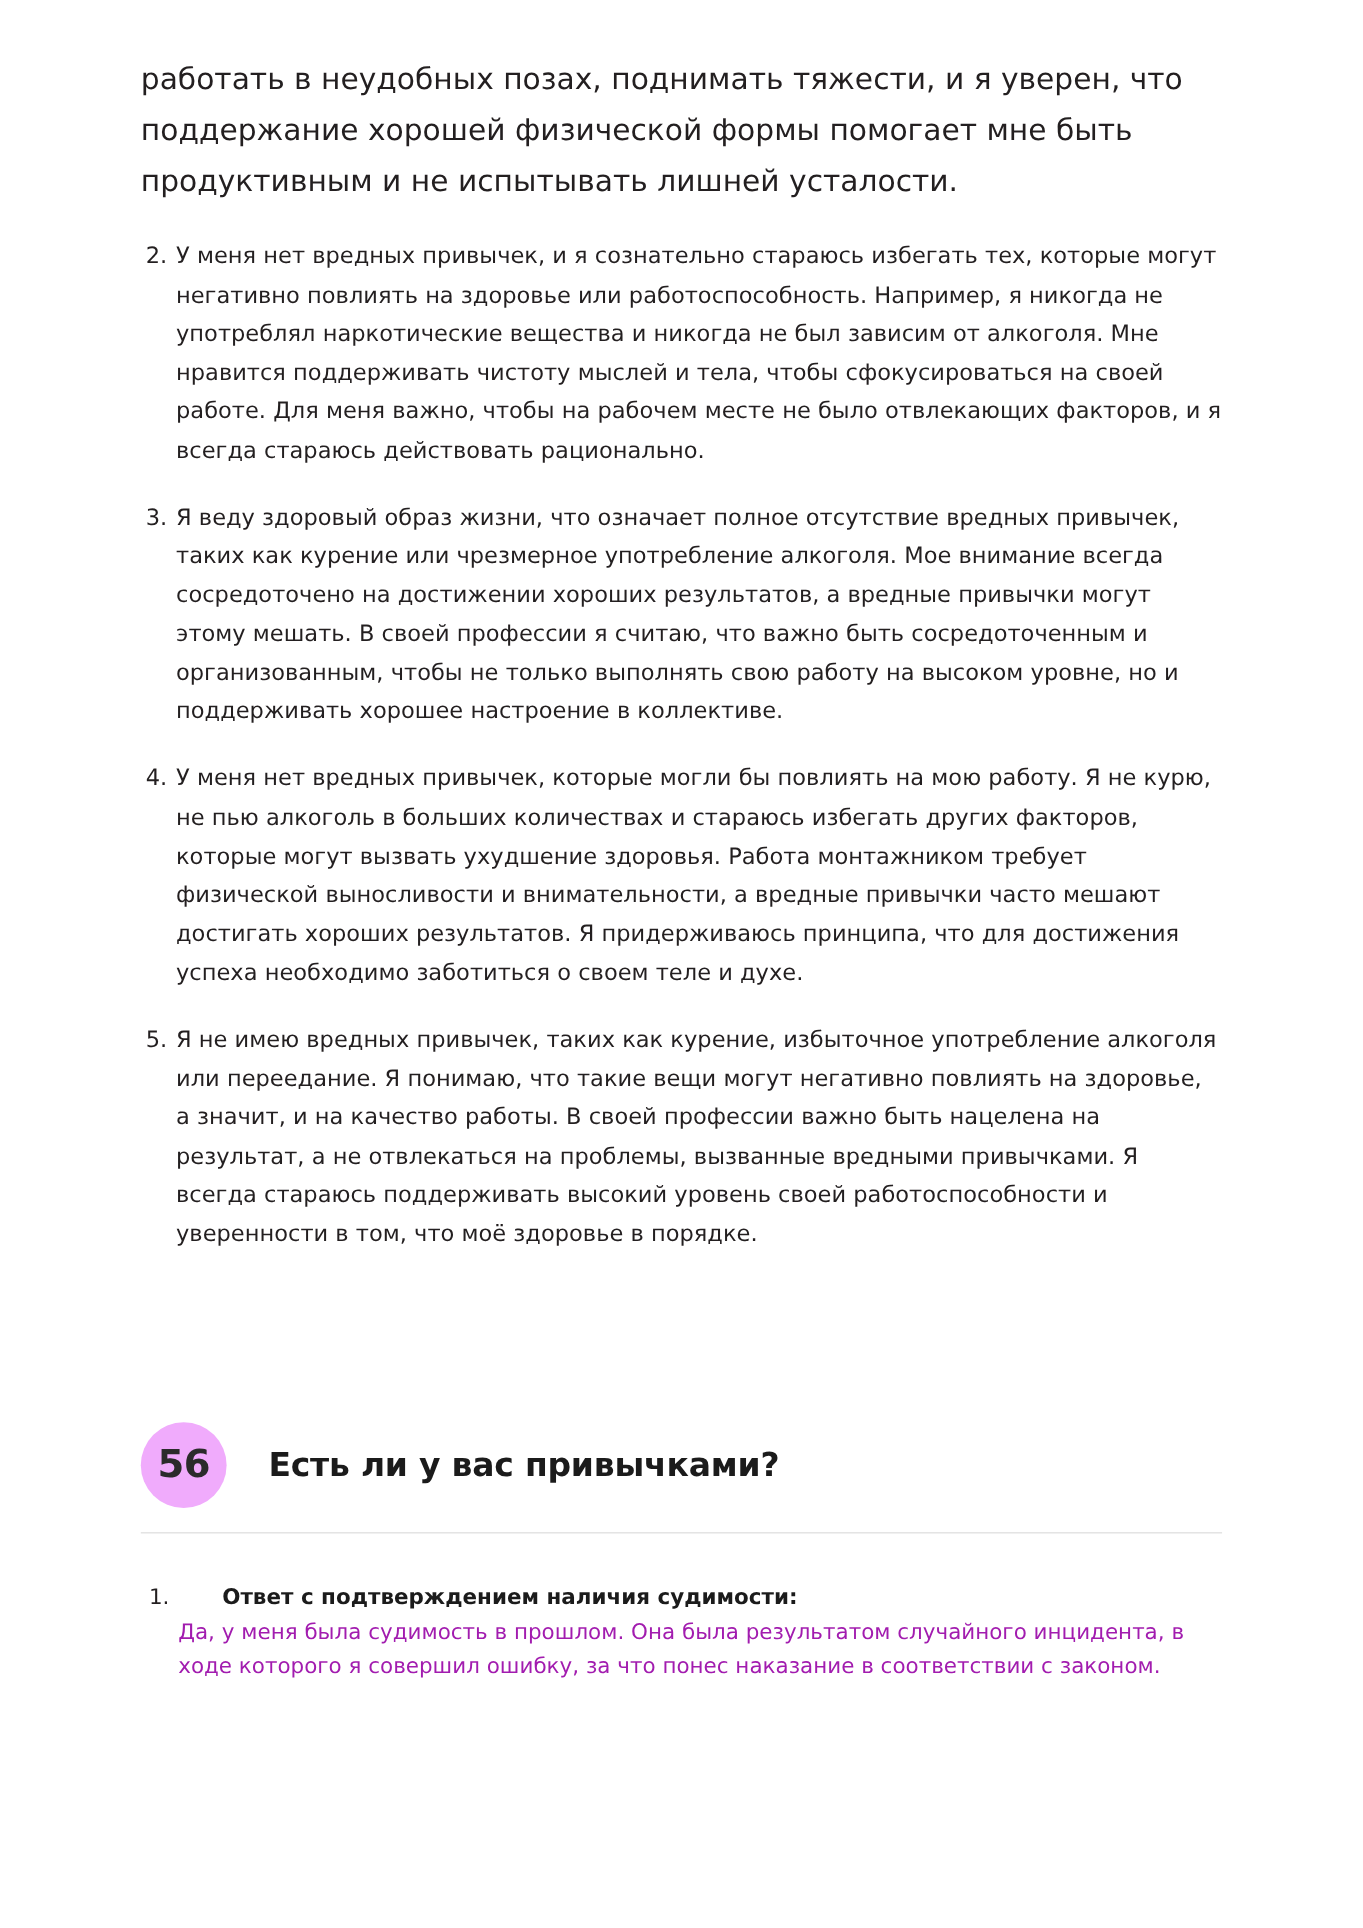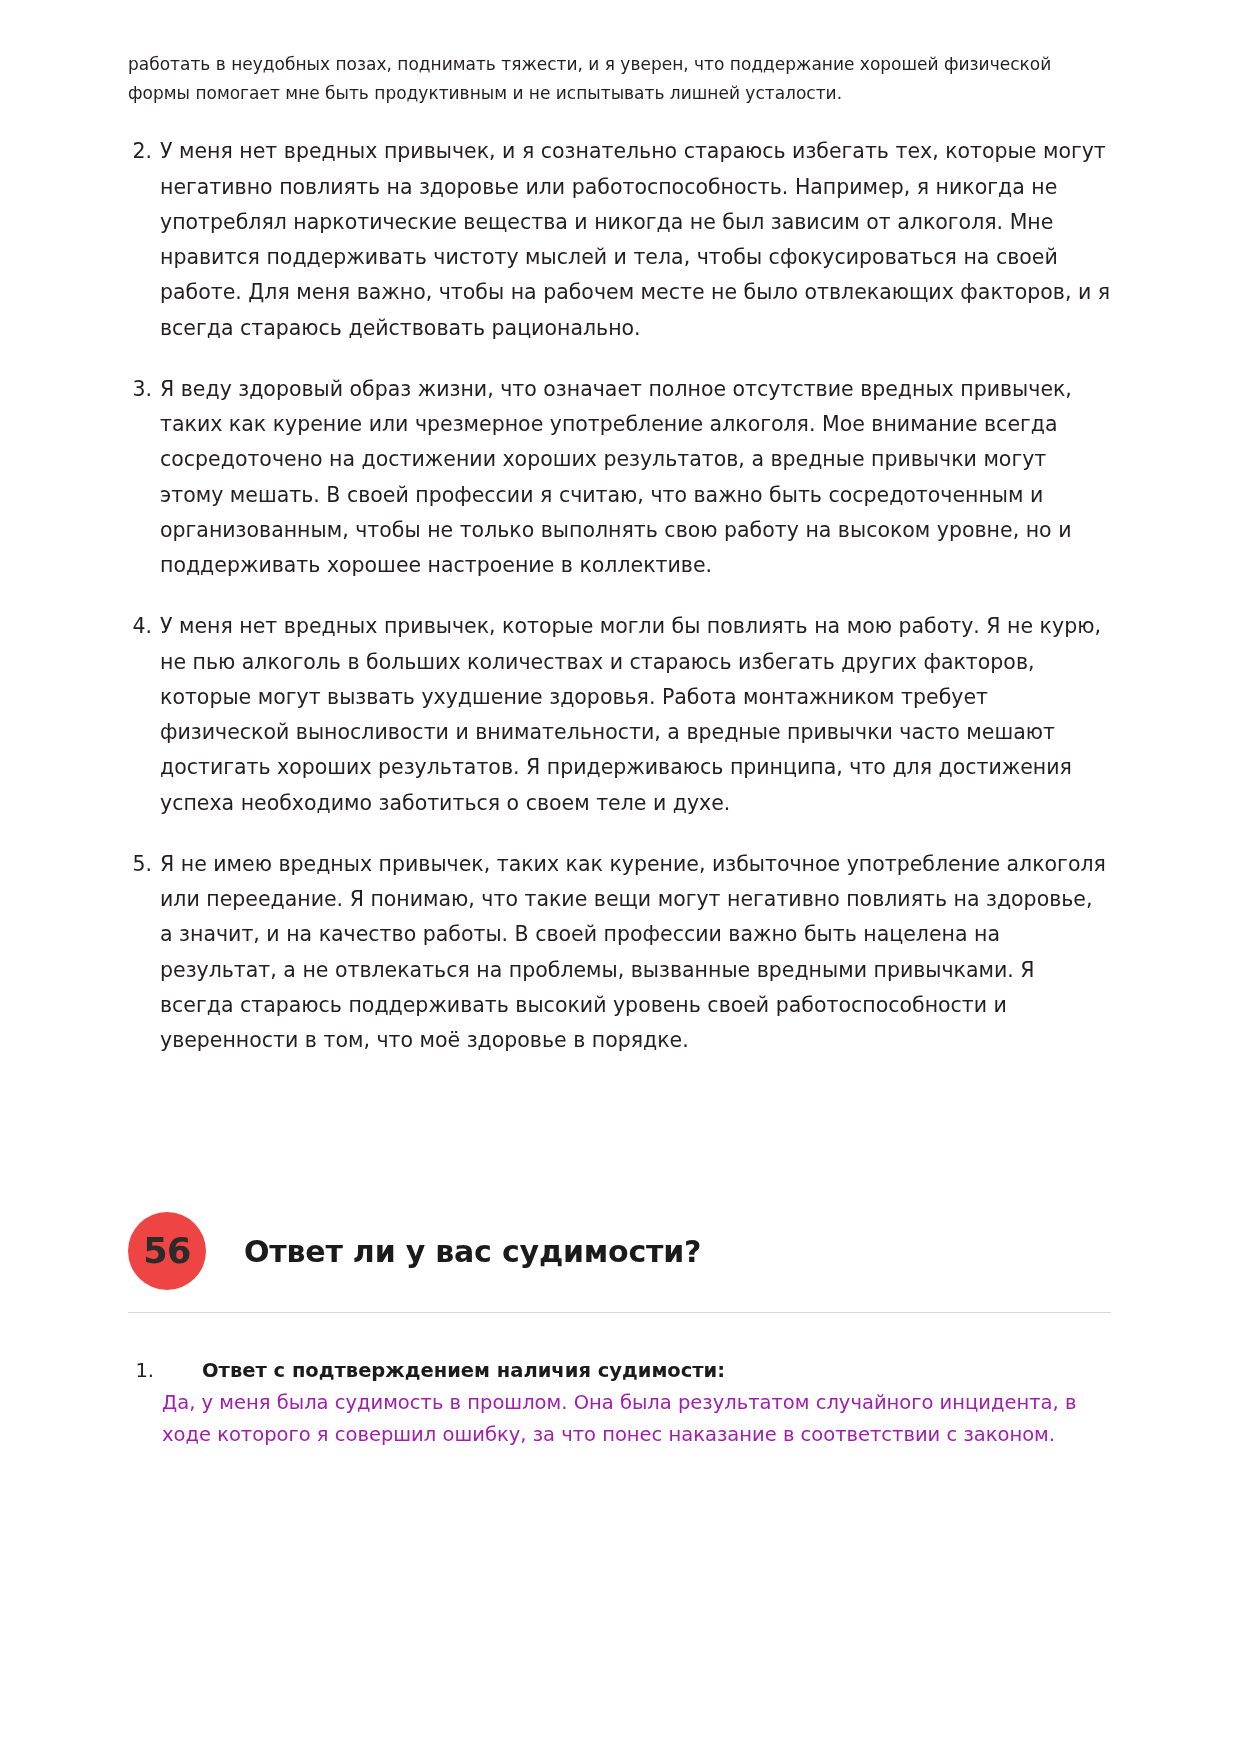--- a/index.html
+++ b/index.html
@@ -17,21 +17,21 @@
   .page {
     position: relative;
     width: 1239px;
     min-height: 1753px;
     box-sizing: border-box;
     padding: 50px 128px 40px 128px;
   }
 
   
   .cont-para {
-    font-size: 17px;
+    font-size: 27px;
     line-height: 1.72;
     color: #231f20;
     margin: 0 0 26px 0;
     padding-left: 0px;
   }
 
   
   ol.answers {
     list-style: none;
     margin: 0;
@@ -70,21 +70,21 @@
     display: flex;
     align-items: center;
     gap: 26px;
     padding-left: 0px;
   }
   .q-badge {
     flex: 0 0 auto;
     width: 78px;
     height: 78px;
     border-radius: 50%;
-    background: #ef4444;
+    background: #f0abfc;
     display: flex;
     align-items: center;
     justify-content: center;
     font-size: 35px;
     font-weight: bold;
     color: #2b2b2b;
     letter-spacing: -0.5px;
   }
   .q-title {
     font-size: 30px;
@@ -160,21 +160,21 @@
       <span class="num">5.</span>
       <span class="body">Я не имею вредных привычек, таких как курение, избыточное употребление алкоголя или переедание. Я понимаю, что такие вещи могут негативно повлиять на здоровье, а значит, и на качество работы. В своей профессии важно быть нацелена на результат, а не отвлекаться на проблемы, вызванные вредными привычками. Я всегда стараюсь поддерживать высокий уровень своей работоспособности и уверенности в том, что моё здоровье в порядке.</span>
     </li>
   </ol>
 
   <div class="section-gap"></div>
 
   <div class="question-block">
     <div class="question-head">
       <div class="q-badge">56</div>
-      <div class="q-title">Ответ ли у вас судимости?</div>
+      <div class="q-title">Есть ли у вас привычками?</div>
     </div>
     <hr class="q-rule">
 
     <ol class="answers2">
       <li>
         <span class="num">1.</span>
         <span class="ans-label">Ответ с подтверждением наличия судимости:</span>
         <span class="ans-text">Да, у меня была судимость в прошлом. Она была результатом случайного инцидента, в ходе которого я совершил ошибку, за что понес наказание в соответствии с законом.</span>
       </li>
     </ol>

